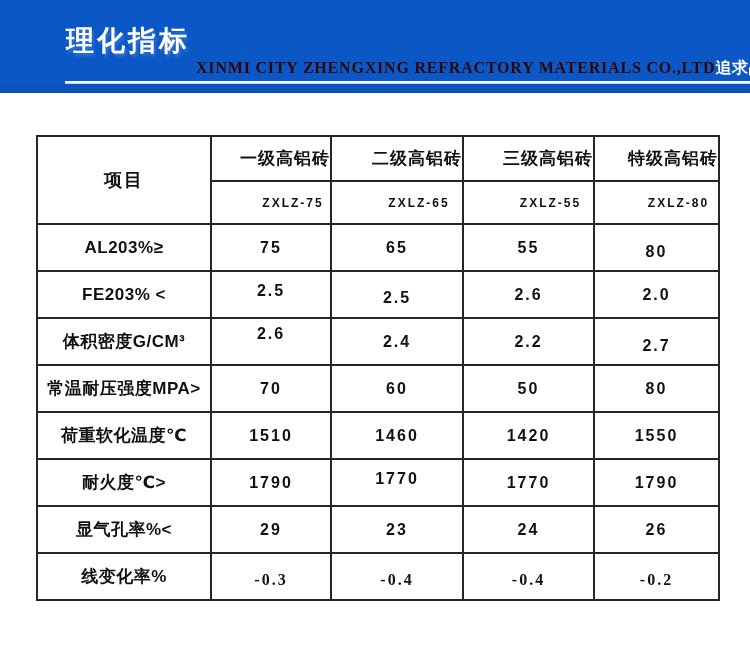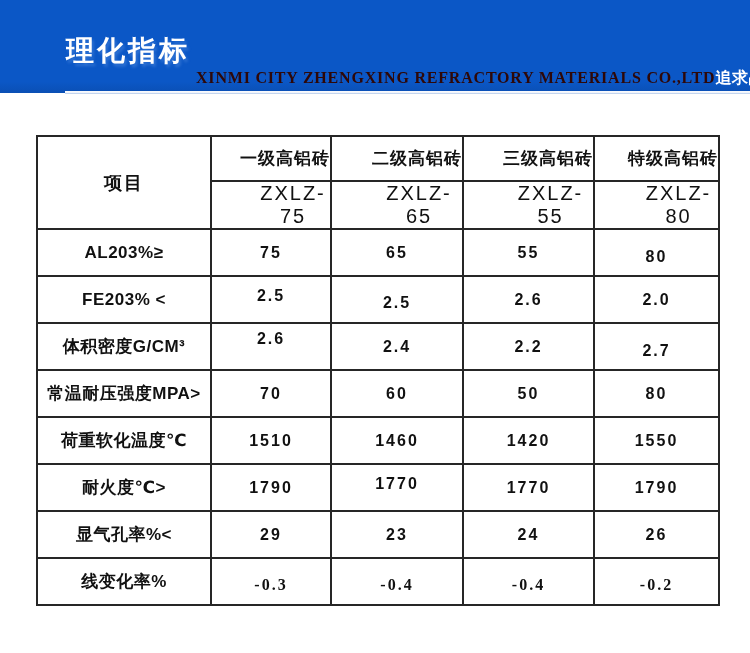--- a/index.html
+++ b/index.html
@@ -9,21 +9,21 @@
     -webkit-font-smoothing:antialiased;
   }
   .page{position:relative;width:750px;height:653px;background:#ffffff;}
 
   
   .banner{
     position:absolute;top:0;left:0;width:750px;height:93px;
     background:linear-gradient(180deg, var(--banner-blue,#0b57c6) 0%, var(--banner-blue,#0b57c6) 88%, #0a4fb4 100%);
   }
   .title{
-    margin:0;padding:36px 0 0 66px;
+    margin:0;padding:26px 0 0 66px;
     font-size:28px;line-height:30px;font-weight:bold;
     color:var(--title-color,#ffffff);letter-spacing:3px;
     text-shadow:2px 3px 3px rgba(160,200,255,0.25);
   }
   .banner-sub{
     display:flex;justify-content:flex-start;align-items:baseline;
     padding:2px 22px 0 196px;height:19px;
   }
   .company{
     font-family:"Liberation Serif","DejaVu Serif",serif;
@@ -46,21 +46,21 @@
     border:2px solid #0d0d0d;
   }
   col.c0{width:174px;} col.c1{width:120px;} col.c2{width:132px;} col.c3{width:131px;} col.c4{width:125px;}
   .spec-table th,.spec-table td{
     border:2px solid var(--border-color,#262626);
     text-align:center;vertical-align:middle;padding:0;
     color:var(--table-text,#111111);background:#ffffff;
   }
   th.item-cell{font-size:18px;font-weight:bold;letter-spacing:2px;}
   th.grade-cell{height:43px;font-size:17px;font-weight:bold;letter-spacing:1px;text-align:right;}
-  th.model-cell{height:41px;font-size:20px;font-weight:400;letter-spacing:2px;padding-left:44px;}
+  th.model-cell{height:41px;font-size:12px;font-weight:700;letter-spacing:2px;padding-left:44px;}
   td.label-cell{font-size:17px;font-weight:bold;letter-spacing:0.5px;height:45px;}
   td.value-cell{font-size:16px;font-weight:bold;letter-spacing:2px;height:45px;}
   td.value-cell .v{display:inline-block;}
   
   .r1c4{transform:translateY(4px);}
   .r2c1{transform:translateY(-4px);}
   .r2c2{transform:translateY(3px);}
   .r3c1{transform:translateY(-8px);}
   .r3c4{transform:translateY(4px);text-align:center;}
   .r6c2{transform:translateY(-4px);}

